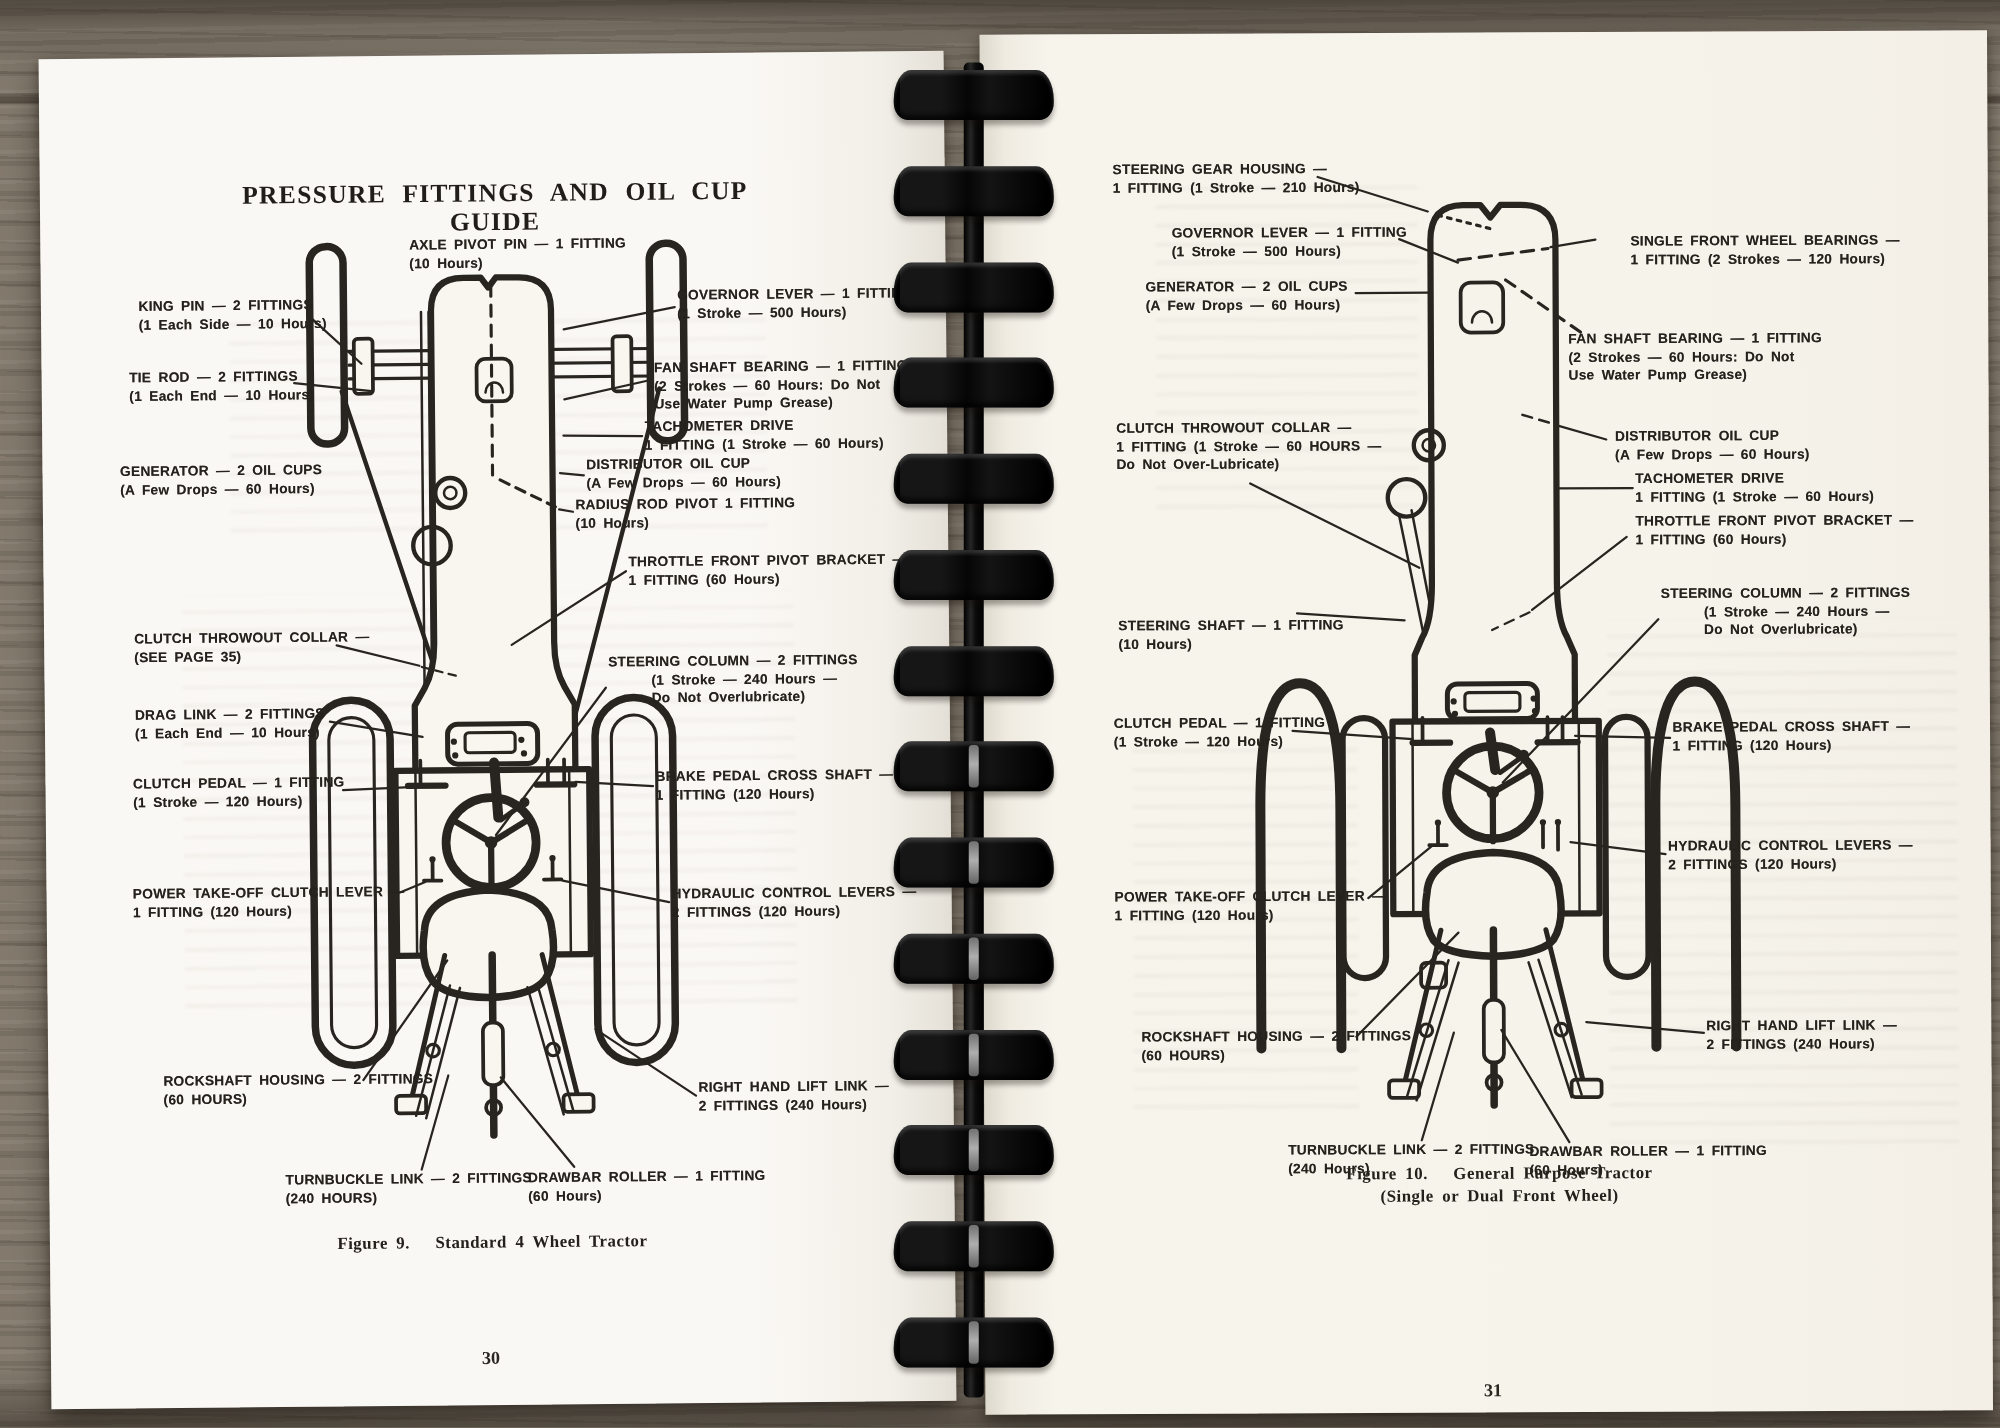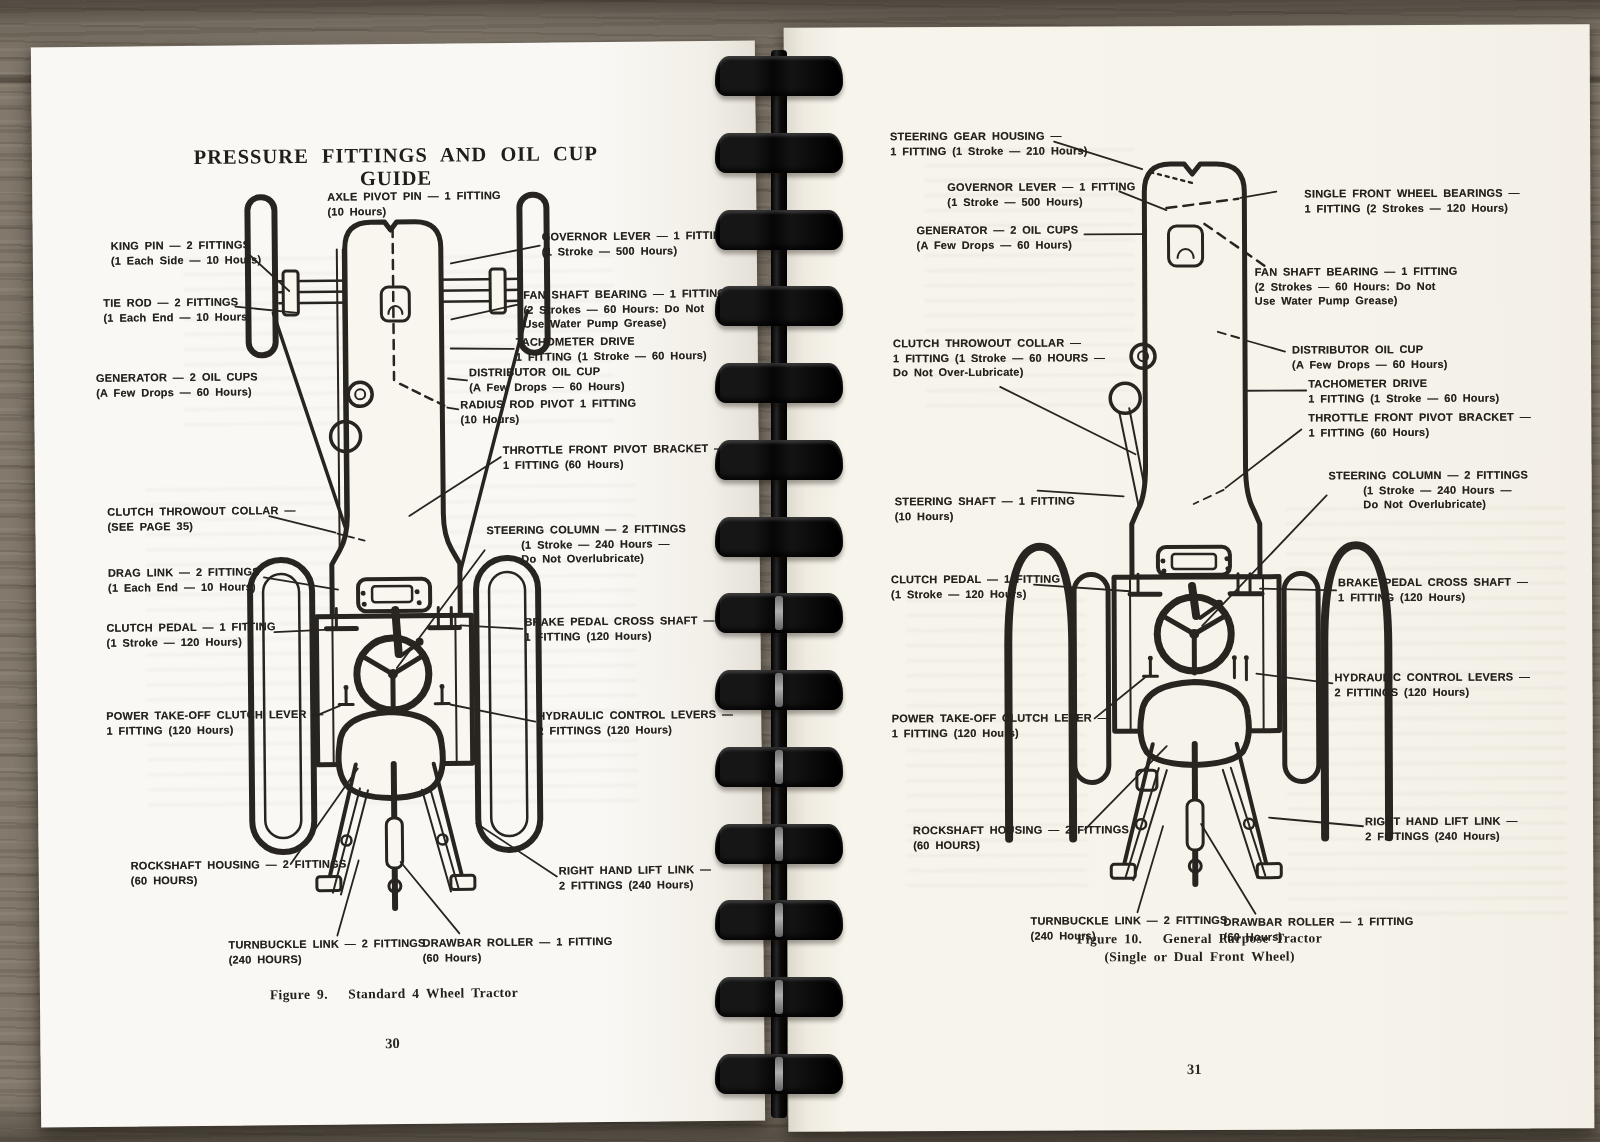--- a/index.html
+++ b/index.html
@@ -48,21 +48,21 @@
     font:700 20.5px/1.1 "Liberation Serif", serif;
     letter-spacing:1px; word-spacing:7px; color:#211e1a;
   }
   .caption{
     position:absolute; text-align:center; white-space:pre;
     font:700 13.5px/1.35 "Liberation Serif", serif;
     letter-spacing:.4px; word-spacing:3px; color:#24201c;
   }
   .pageno{
     position:absolute; text-align:center;
-    font:600 14.5px/1 "Liberation Serif", serif; color:#2a2622;
+    font:600 14.5px/1 "Liberation Serif", serif; color:#2a2622;margin-top:44px;
   }
   .ghost{ position:absolute; opacity:.55; filter:blur(1.2px); pointer-events:none;
     background:repeating-linear-gradient(0deg, rgba(105,98,86,.09) 0 3px, transparent 3px 15px);
   }
   .binding{ position:absolute; left:714px; top:56px; width:130px; height:1038px; z-index:5;
     display:flex; flex-direction:column; justify-content:space-between; align-items:center; }
   .spine{ position:absolute; left:57px; top:-6px; width:16px; height:calc(100% + 30px);
     background:linear-gradient(90deg,#000 0,#262626 35%,#0b0b0b 60%,#000);
     border-radius:4px; }
   .tooth{ position:relative; width:128px; height:40px; z-index:2;
@@ -304,21 +304,21 @@
       <path d="M546 658 L470 648"></path>
       <path d="M298 803 L380 720"></path>
       <path d="M576 801 L482 792"></path>
       <path d="M350 886 L376 800"></path>
       <path d="M468 888 L414 798"></path>
     </g>
   </svg>
 
   <div class="label" style="left:106px;top:102px">STEERING GEAR HOUSING —
 1 FITTING (1 Stroke — 210 Hours)</div>
-  <div class="label" style="left:163px;top:153px">GOVERNOR LEVER — 1 FITTING
+  <div class="label" style="left:153px;top:153px">GOVERNOR LEVER — 1 FITTING
 (1 Stroke — 500 Hours)</div>
   <div class="label" style="left:520px;top:161px">SINGLE FRONT WHEEL BEARINGS —
 1 FITTING (2 Strokes — 120 Hours)</div>
   <div class="label" style="left:132px;top:196px">GENERATOR — 2 OIL CUPS
 (A Few Drops — 60 Hours)</div>
   <div class="label" style="left:470px;top:239px">FAN SHAFT BEARING — 1 FITTING
 (2 Strokes — 60 Hours: Do Not
 Use Water Pump Grease)</div>
   <div class="label" style="left:108px;top:309px">CLUTCH THROWOUT COLLAR —
 1 FITTING (1 Stroke — 60 HOURS —

